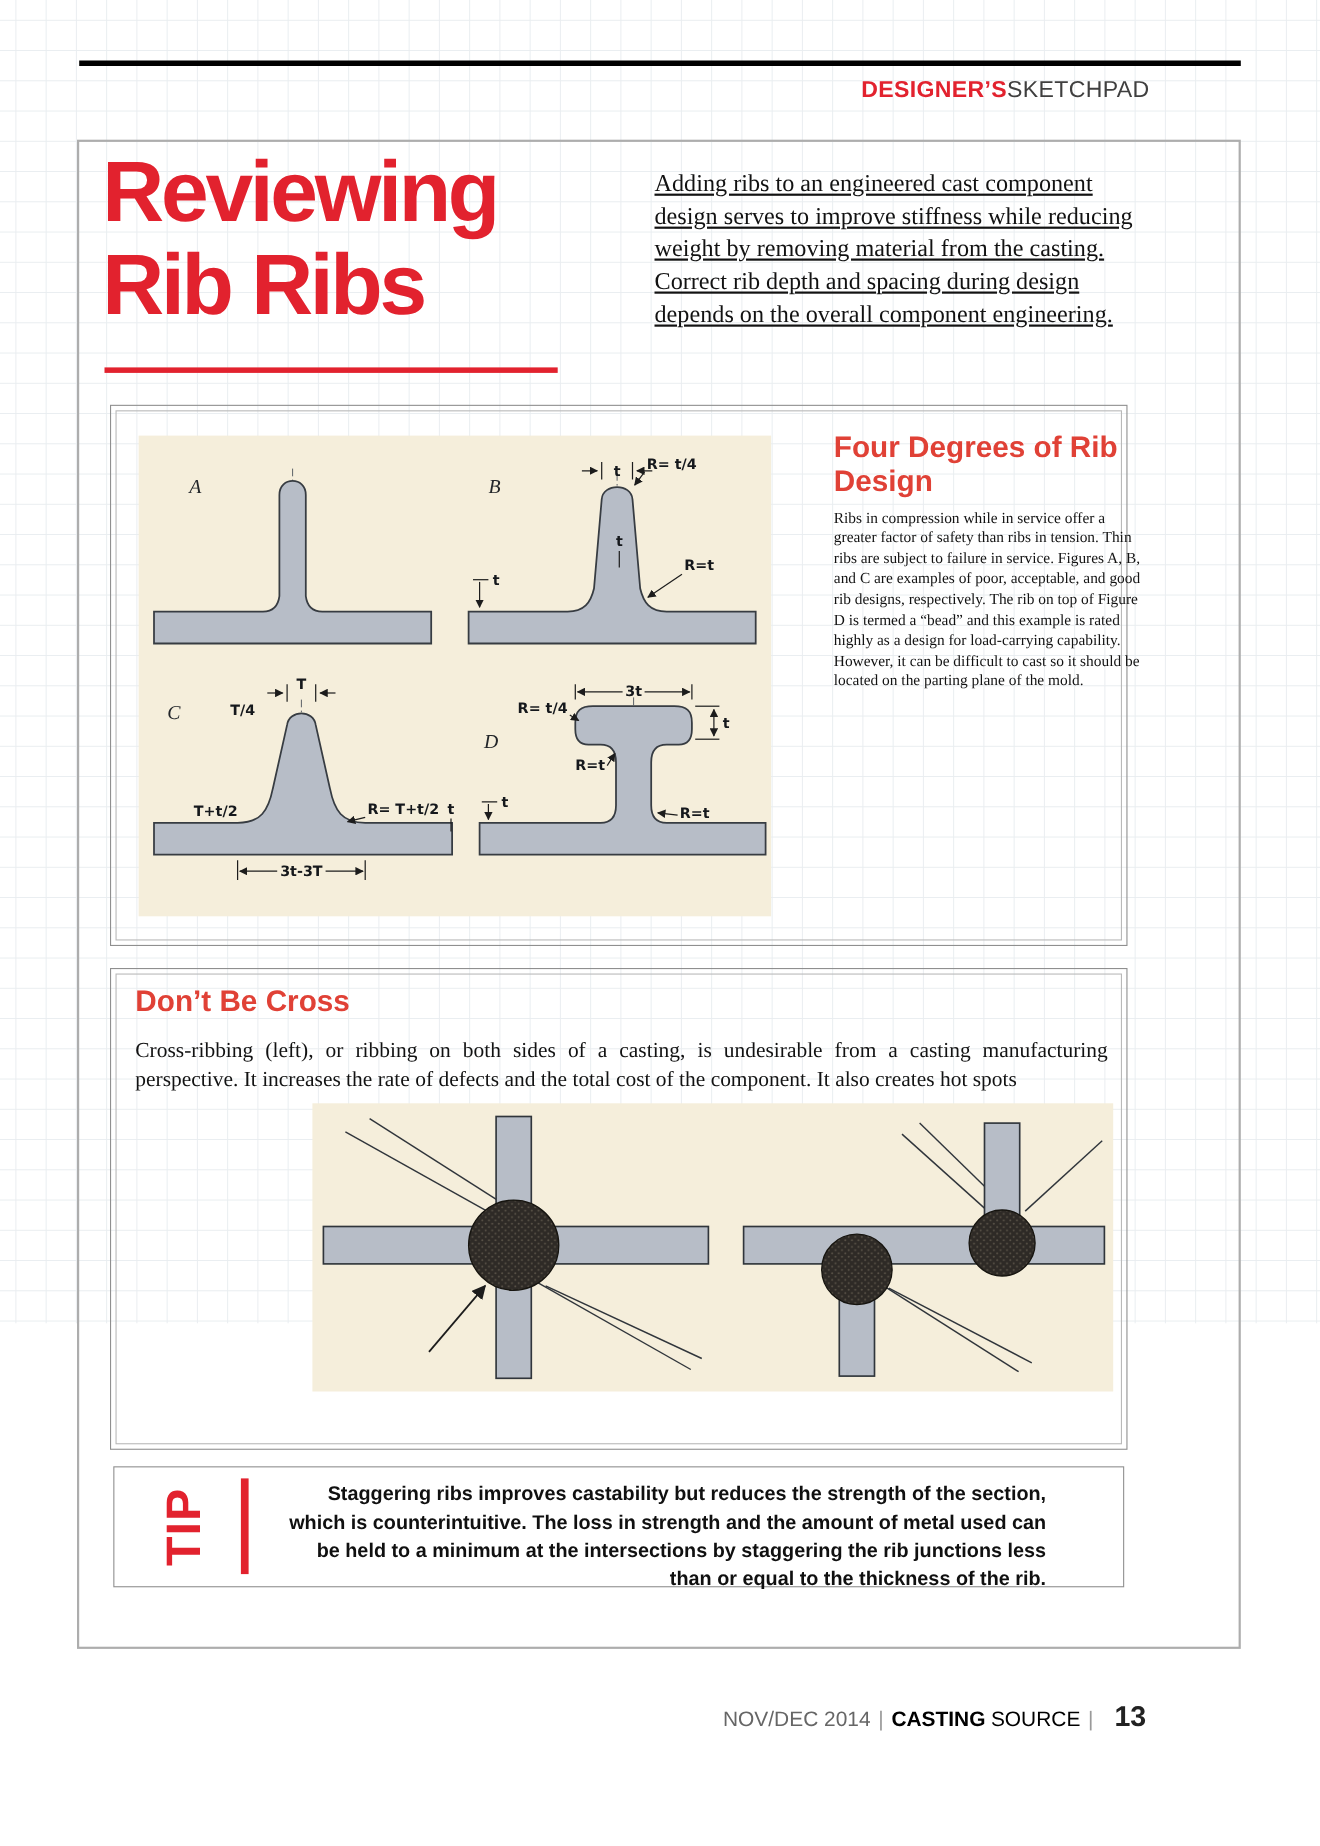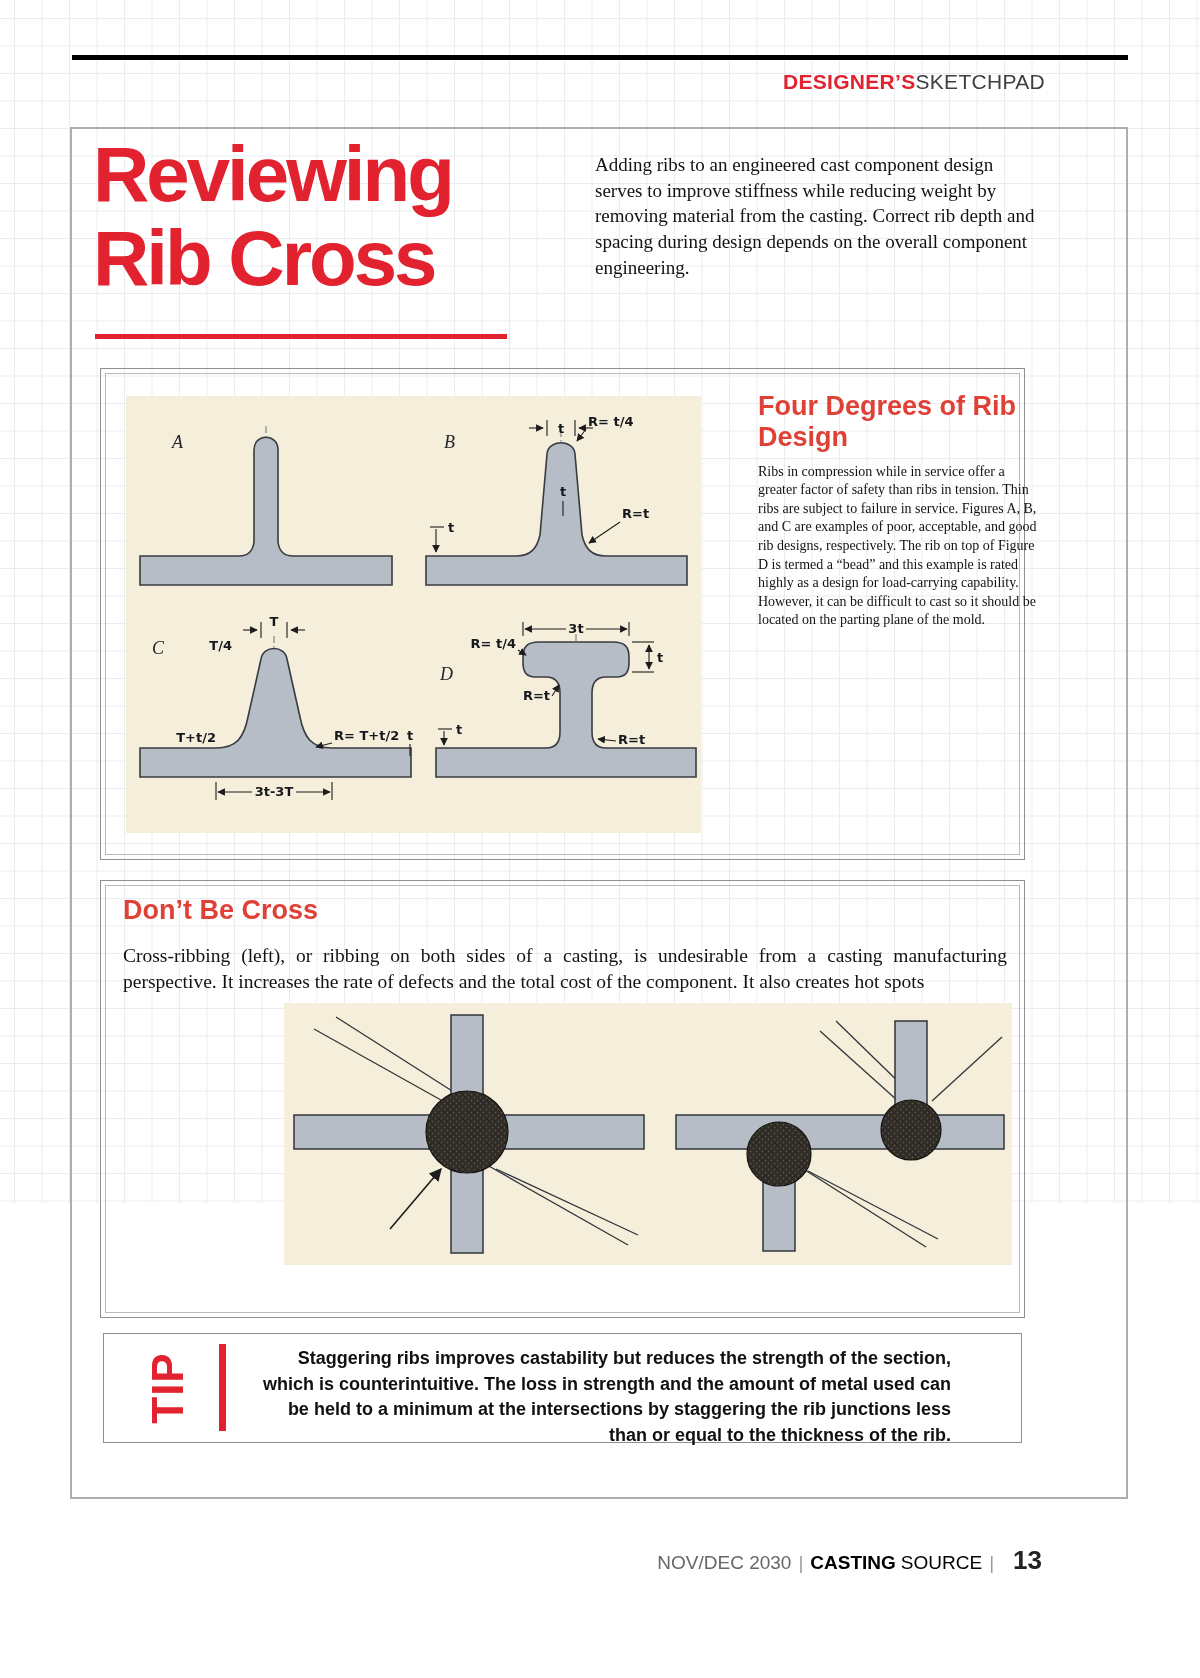--- a/index.html
+++ b/index.html
@@ -30,21 +30,21 @@
   .headline {
     position: absolute; left: 93px; top: 132px; margin: 0;
     color: var(--accent-red, #e2222e);
     font-size: 78px; font-weight: bold; line-height: 1.08; letter-spacing: -3px;
   }
   .headline span { display: block; }
   .headline-underline { position: absolute; left: 95px; top: 334px; width: 412px; height: 5px; background: var(--accent-red, #e2222e); }
 
   .intro {
     position: absolute; left: 595px; top: 152px; width: 440px; margin: 0;
-    font-family: "Liberation Serif", serif; font-size: 19px; line-height: 1.35; color: #121212;
+    font-family: "Liberation Serif", serif; font-size: 22px; line-height: 1.35; color: #121212; text-decoration: underline;
   }
 
   .box {
     position: absolute; box-sizing: border-box;
     border: 1.5px solid #8f8f8f;
     outline: 1px solid #b9b9b9; outline-offset: -6px;
   }
   .box1 { left: 100px; top: 368px; width: 925px; height: 492px; }
   .box2 { left: 100px; top: 880px; width: 925px; height: 438px; }
 
@@ -112,21 +112,21 @@
   <div class="top-rule"></div>
 
   <div class="masthead">
     <span class="brand-bold">DESIGNER’S</span><span class="brand-light">SKETCHPAD</span>
   </div>
 
   <div class="frame"></div>
 
   <h1 class="headline">
     <span>Reviewing</span>
-    <span>Rib Cross</span>
+    <span>Rib Ribs</span>
   </h1>
   <div class="headline-underline"></div>
 
   <p class="intro">Adding ribs to an engineered cast component design serves to improve stiffness while reducing weight by removing material from the casting. Correct rib depth and spacing during design depends on the overall component engineering.</p>
 
   <div class="box box1">
 
     <div class="illus1">
       <svg width="575" height="437" viewBox="0 0 575 437">
         <defs>
@@ -267,16 +267,16 @@
 
   <div class="tipbox">
     <div class="tip-label">
       <span>TIP</span>
     </div>
     <div class="tip-bar"></div>
     <p class="tip-text">Staggering ribs improves castability but reduces the strength of the section, which is counterintuitive. The loss in strength and the amount of metal used can be held to a minimum at the intersections by staggering the rib junctions less than or equal to the thickness of the rib.</p>
   </div>
 
   <div class="footer">
-    <span>NOV/DEC 2030</span><span class="sep">|</span><span class="brand-bold">CASTING</span><span class="brand-rest">SOURCE</span><span class="sep">|</span><span class="page-num">13</span>
+    <span>NOV/DEC 2014</span><span class="sep">|</span><span class="brand-bold">CASTING</span><span class="brand-rest">SOURCE</span><span class="sep">|</span><span class="page-num">13</span>
   </div>
 
 </div>
 
 </body></html>

